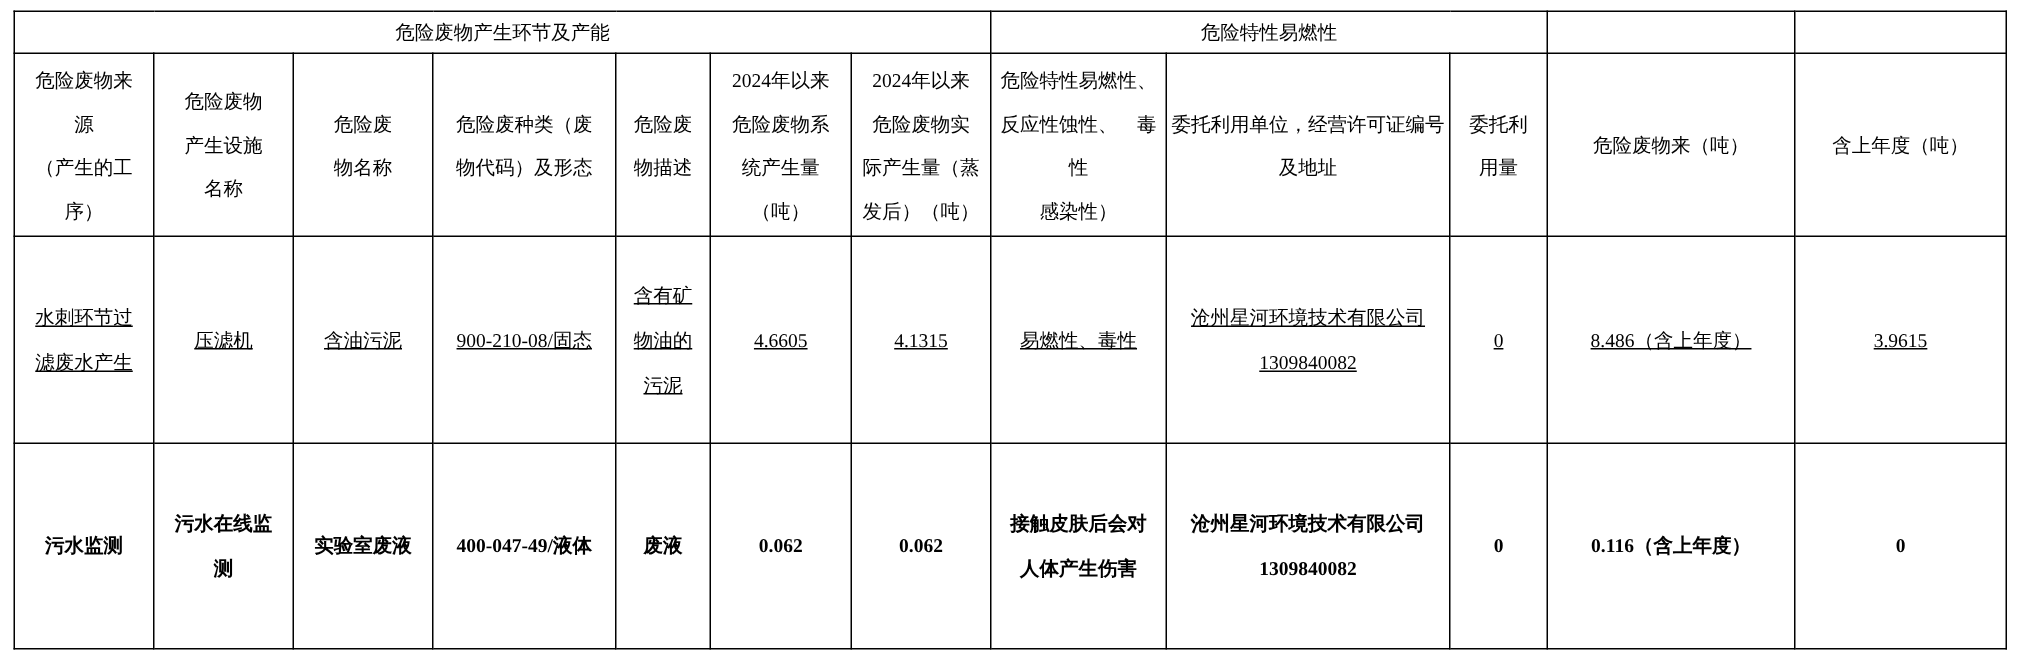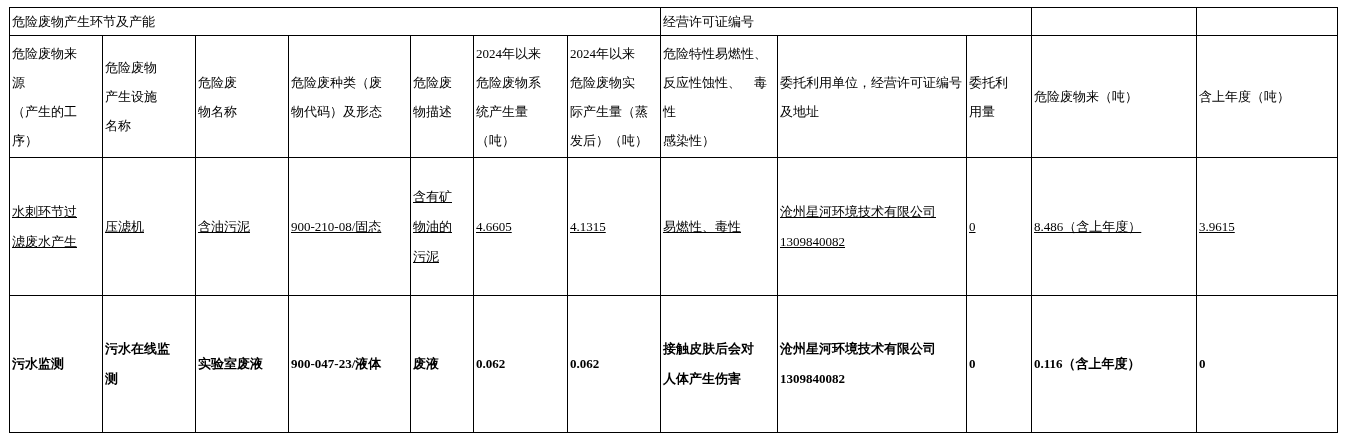--- a/index.html
+++ b/index.html
@@ -15,21 +15,21 @@
   .doc-table {
     position: absolute;
     left: 9px;
     top: 7px;
     width: 1328px;
     border-collapse: collapse;
     table-layout: fixed;
   }
   .doc-table td {
     border: 1px solid #000000;
-    text-align: left;
+    text-align: center;
     vertical-align: middle;
     font-size: 13px;
     line-height: 29px;
     padding: 0 2px;
     white-space: pre-line;
     overflow: hidden;
   }
   tr.r-top td { height: 27px; line-height: 27px; }
   tr.r-head td { height: 121px; }
   tr.r-data1 td { height: 137px; line-height: 30px; text-decoration: underline; }
@@ -49,21 +49,21 @@
       <col style="width:93px">
       <col style="width:117px">
     <col style="width:189px">
       <col style="width:65px">
       <col style="width:165px">
       <col style="width:141px">
   </colgroup>
   <tbody>
     <tr class="r-top">
       <td colspan="7">危险废物产生环节及产能</td>
-      <td colspan="3">经营许可证编号</td>
+      <td colspan="3">危险特性易燃性</td>
       <td></td>
       <td></td>
     </tr>
     <tr class="r-head">
       <td>危险废物来
 源
 （产生的工
 序）</td>
       <td>危险废物
 产生设施
@@ -109,21 +109,21 @@
 1309840082</td>
       <td>0</td>
       <td>8.486（含上年度）</td>
       <td>3.9615</td>
     </tr>
     <tr class="r-data2">
       <td>污水监测</td>
       <td>污水在线监
 测</td>
       <td>实验室废液</td>
-      <td>900-047-23/液体</td>
+      <td>400-047-49/液体</td>
       <td>废液</td>
       <td>0.062</td>
       <td>0.062</td>
       <td>接触皮肤后会对
 人体产生伤害</td>
       <td>沧州星河环境技术有限公司
 1309840082</td>
       <td>0</td>
       <td>0.116（含上年度）</td>
       <td>0</td>

